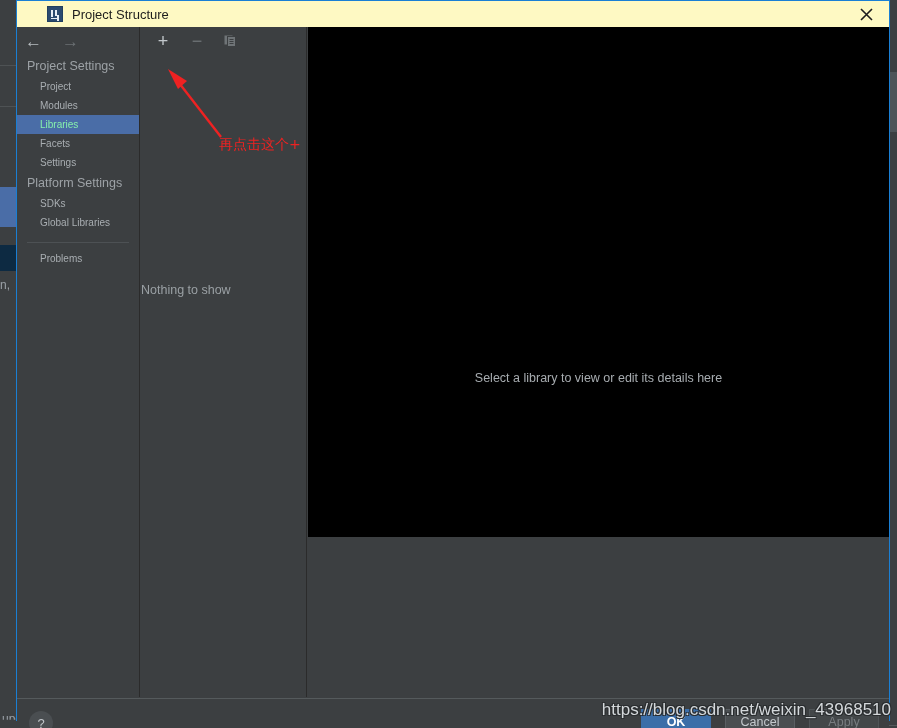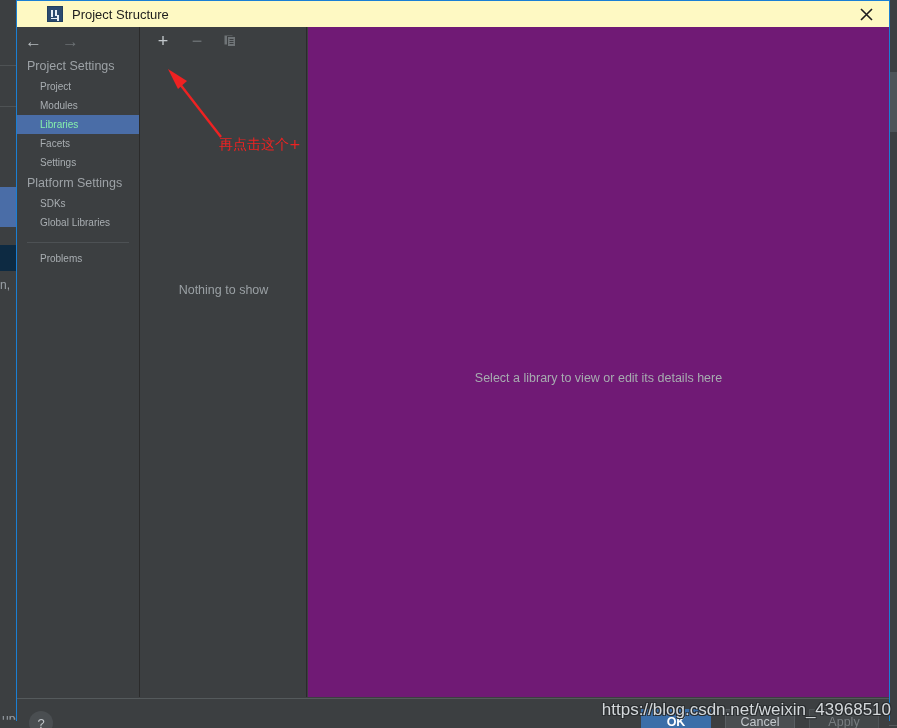--- a/index.html
+++ b/index.html
@@ -189,30 +189,29 @@
     color: #c2c7cb; font-size: 18px; line-height: 1;
   }
   .tb-minus {
     color: #6f7477; font-size: 18px; line-height: 1;
   }
   .tb-copy svg { display: block; }
   .nothing-to-show {
     position: absolute;
     left: 0; right: 0;
     top: 256px;
-    text-align: center;
     font-size: 12.5px;
     color: #9aa0a4;
   }
 
   
   .detailpanel {
     position: absolute; left: 291px; top: 0;
-    right: 0; height: 670px;
-    background: #701a75;
+    right: 0; height: 510px;
+    background: #000000;
   }
   .detail-msg {
     position: absolute;
     left: 0; right: 0;
     top: 344px;
     text-align: center;
     font-size: 12.5px;
     color: #a7acb0;
   }
 

